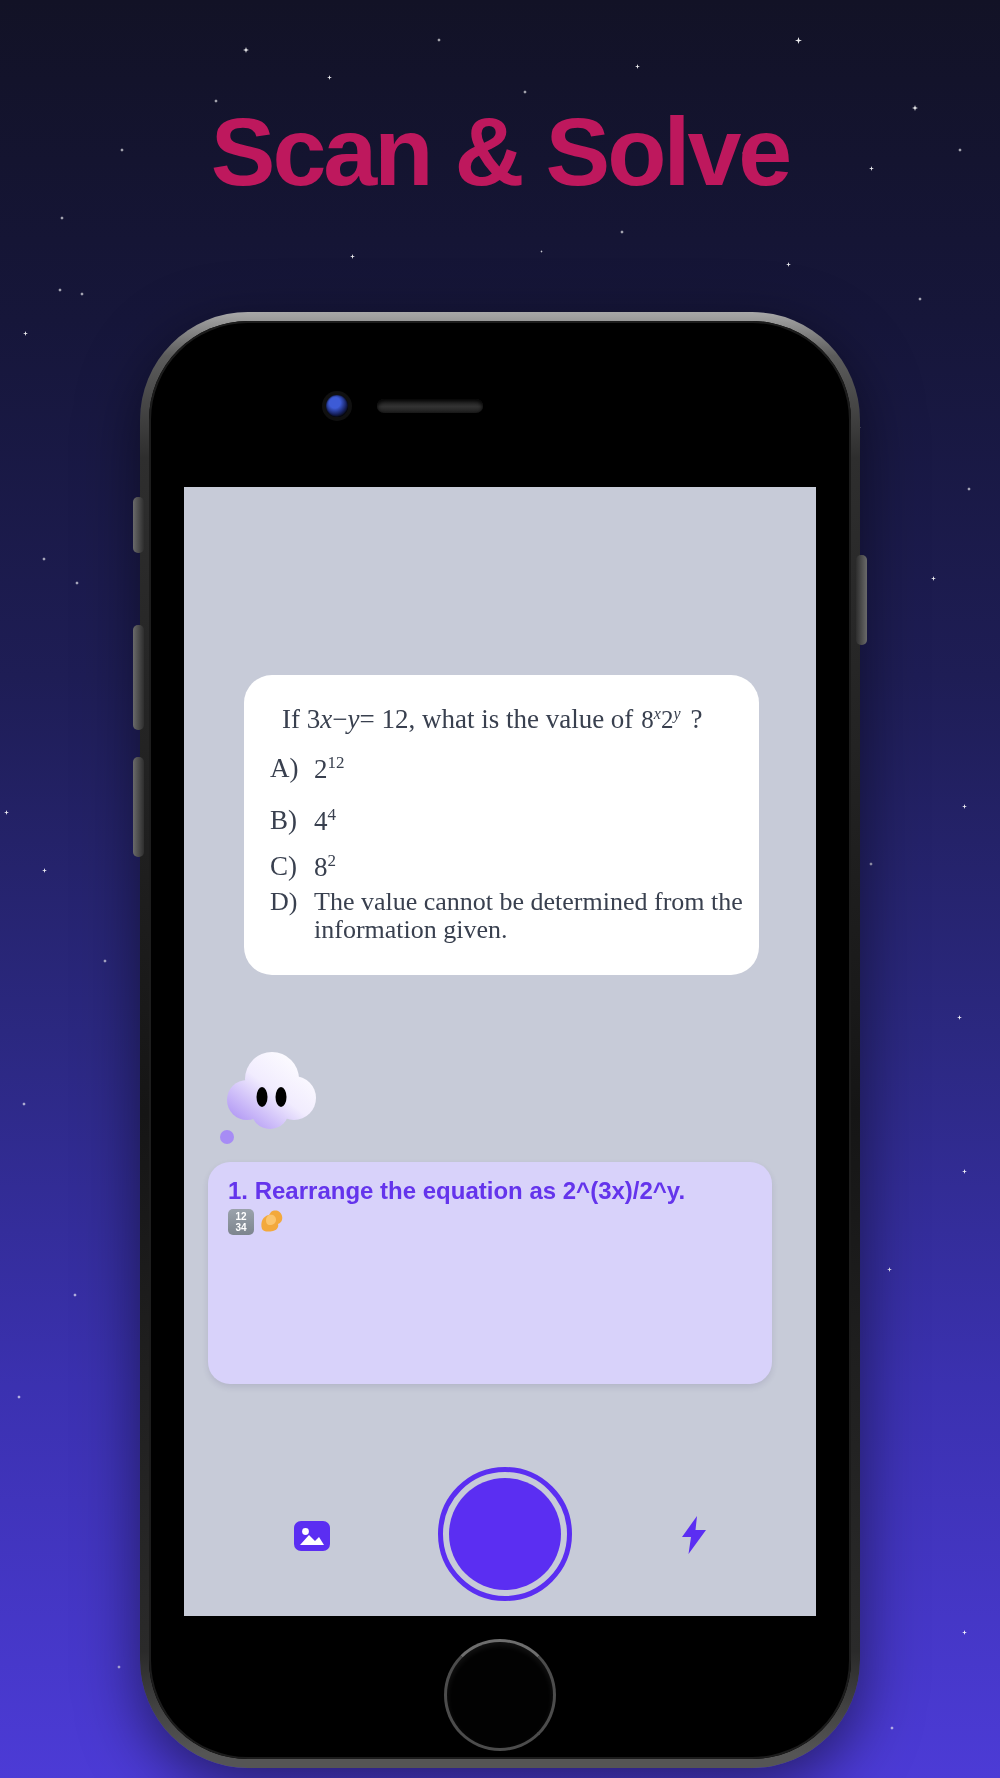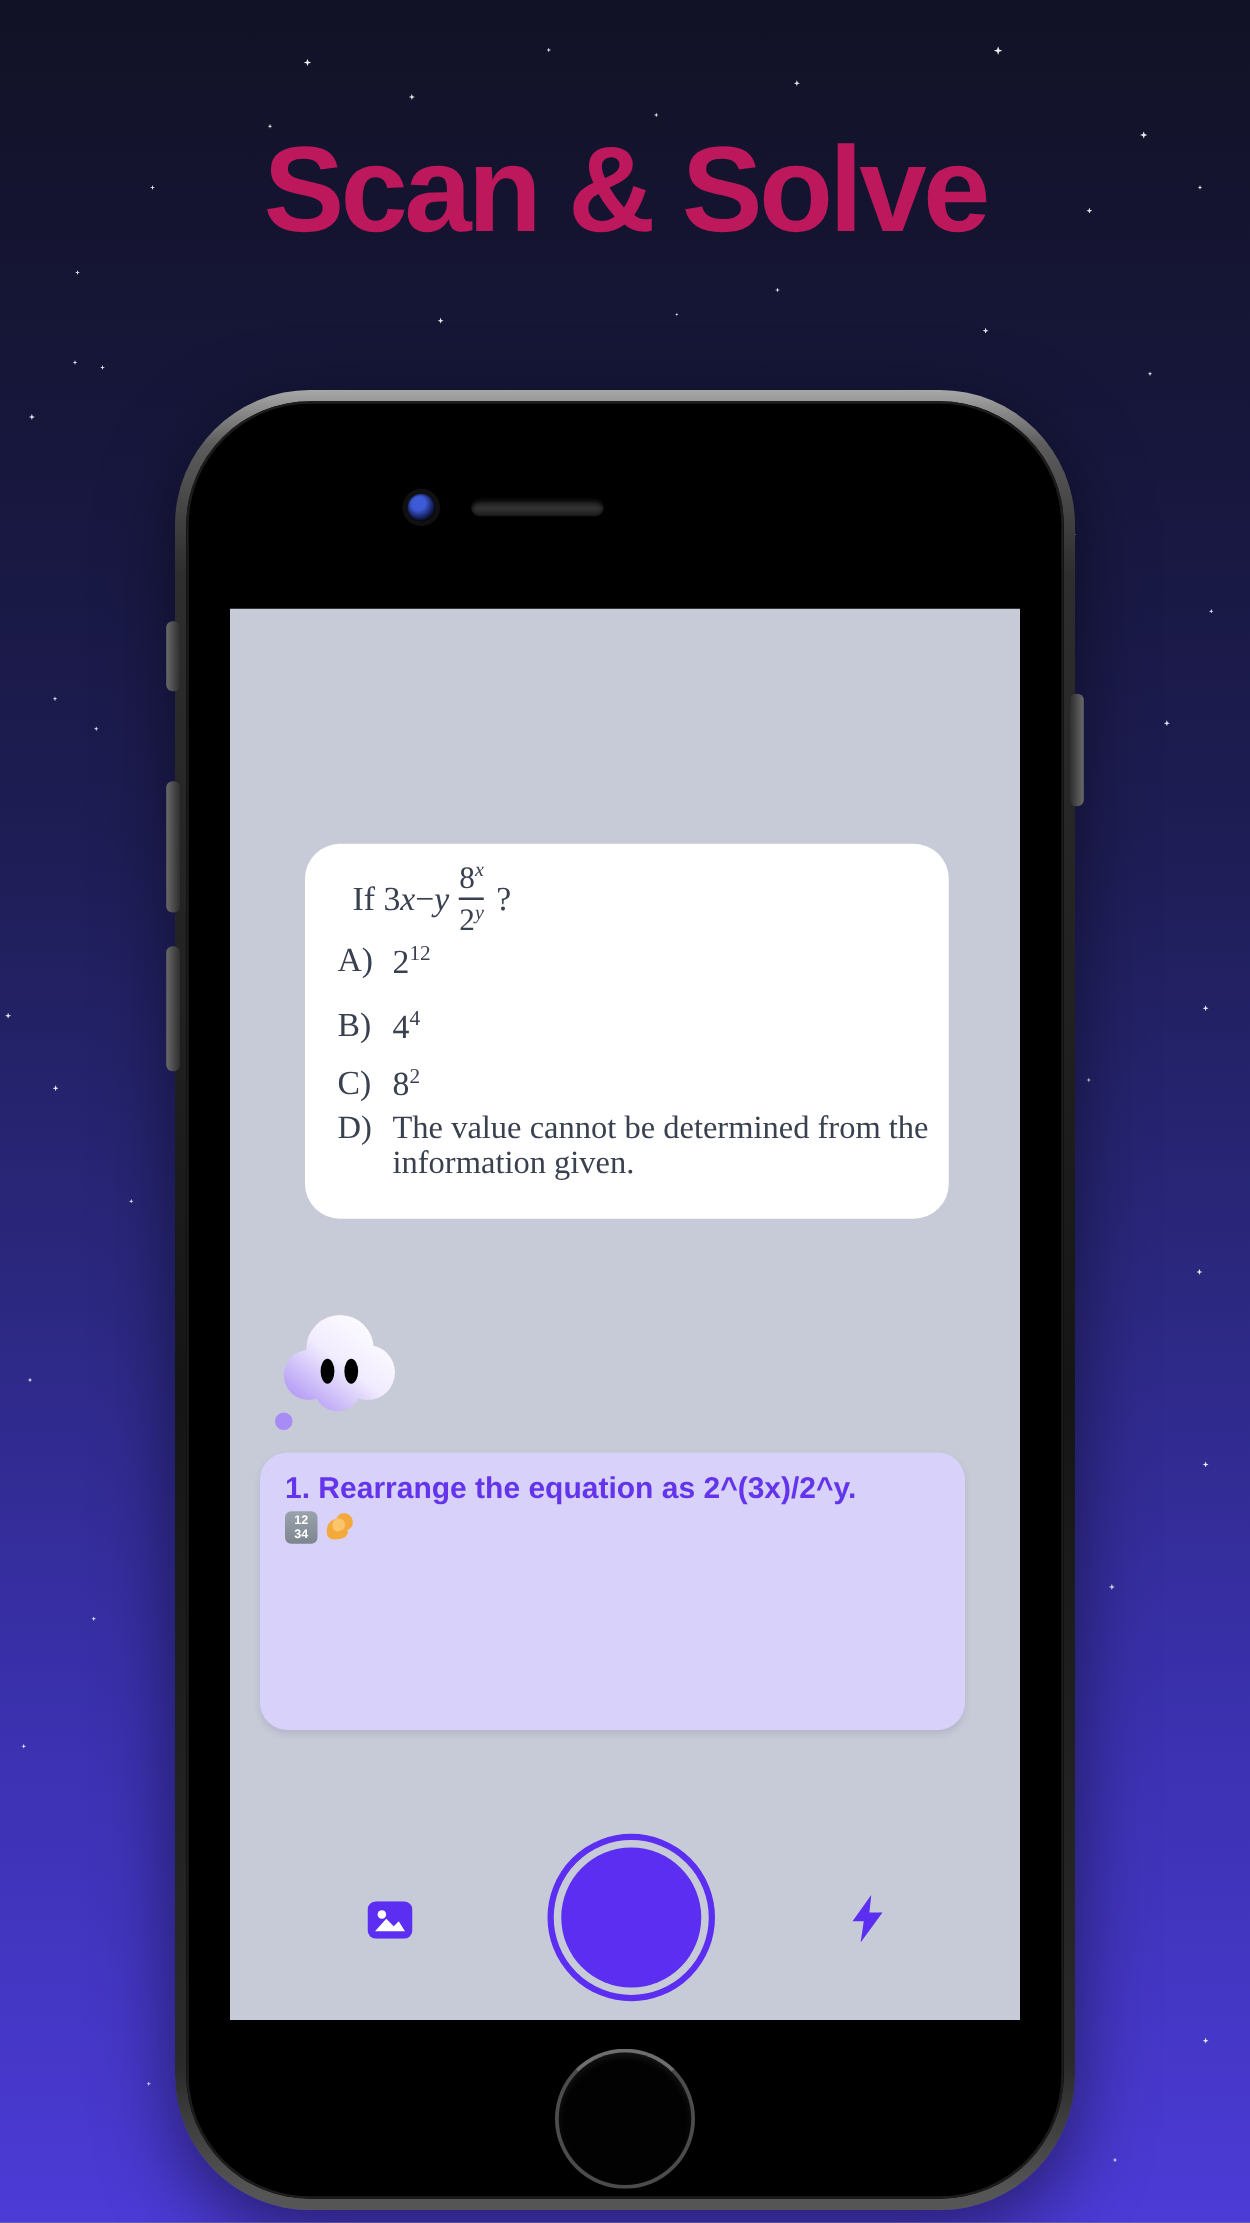--- a/index.html
+++ b/index.html
@@ -62,21 +62,21 @@
   .card{
     position:absolute;left:60px;top:188px;width:515px;height:300px;
     background:#ffffff;border-radius:28px;
     color:#39404f;font-family:"Liberation Serif",serif;
   }
   .q-line{
     position:absolute;left:26px;top:8px;right:10px;height:72px;
     display:flex;align-items:center;font-size:27px;margin-left:12px;
   }
   .q-line .var{font-style:italic;}
-  .frac{display:inline-flex;flex-direction:column;align-items:center;margin-left:8px;line-height:1;}
+  .frac{display:inline-flex;flex-direction:row;align-items:center;margin-left:8px;line-height:1;}
   .frac .num,.frac .den{font-size:25px;line-height:1.08;}
   .frac .bar{width:100%;height:2px;background:#39404f;margin:2px 0;}
   .frac sup{font-size:16px;font-style:italic;}
   .qmark{margin-left:10px;}
   .opt{position:absolute;left:26px;display:flex;font-size:27px;}
   .opt .lbl{width:44px;flex:0 0 44px;}
   .opt sup{font-size:17px;}
   .opt-a{top:78px;}.opt-b{top:130px;}.opt-c{top:176px;}
   .opt-d{top:213px;font-size:26px;line-height:28px;}
   .opt-d .txt{width:430px;}
@@ -174,20 +174,21 @@
   <div class="speaker"></div>
 
   <div class="screen">
 
     <div class="card">
       <div class="q-line">
         <span>If 3</span>
           <span class="var">x</span>
           <span> − </span>
           <span class="var">y</span>
+          <span> = 12, what is the value of</span>
         <span class="frac">
           <span class="num"><span>8</span><sup>x</sup></span>
           <span class="bar"></span>
           <span class="den"><span>2</span><sup>y</sup></span>
         </span>
         <span class="qmark">?</span>
       </div>
 
       <div class="opt opt-a">
         <span class="lbl">A)</span>

